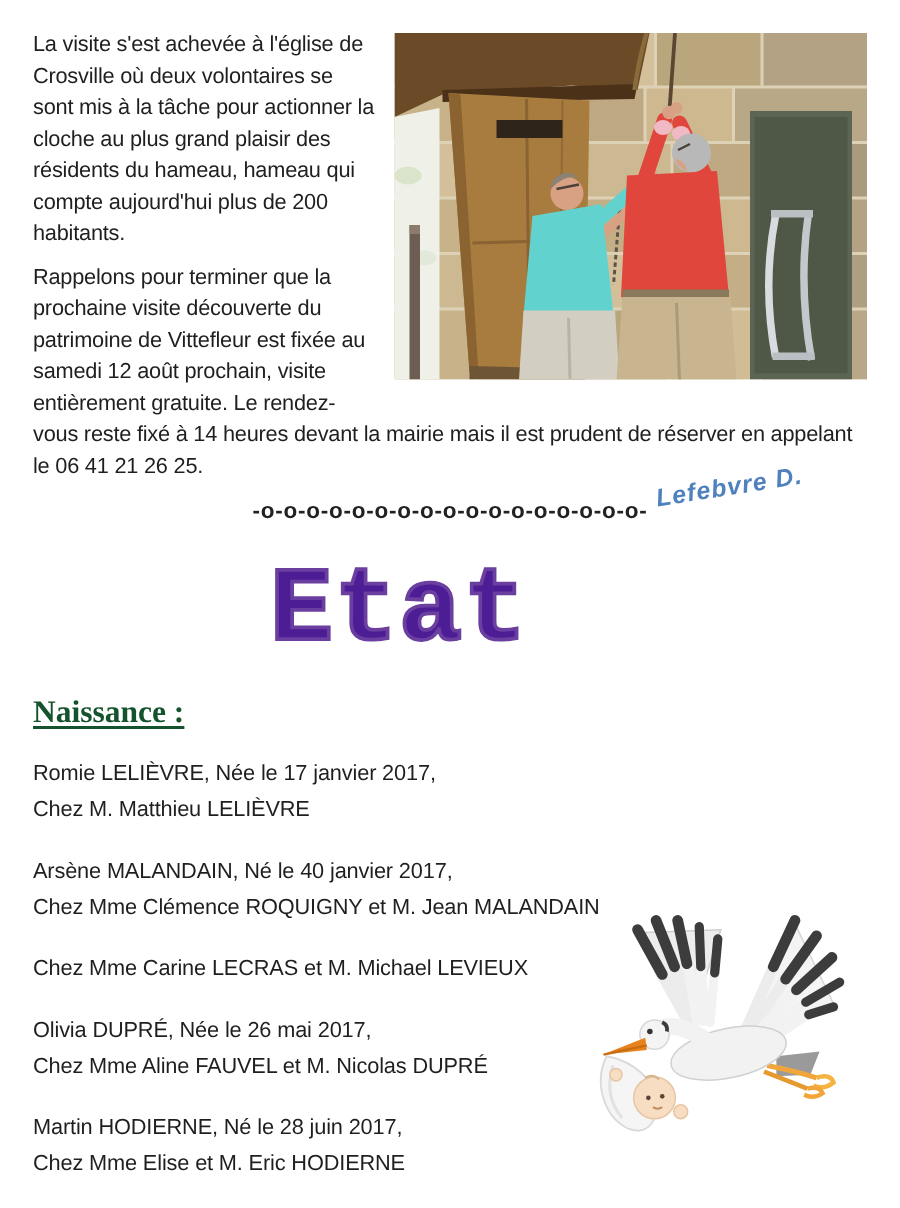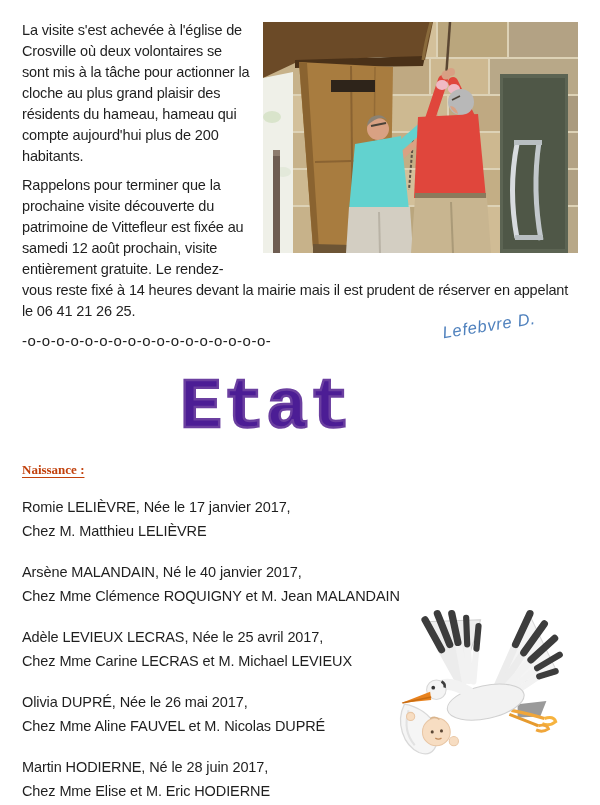--- a/index.html
+++ b/index.html
@@ -5,35 +5,35 @@
   html,body{margin:0;padding:0;background:#ffffff;}
   body{
     width:600px;height:805px;position:relative;overflow:hidden;
     font-family:"Liberation Sans", sans-serif;color:#1f1f1f;
   }
   .page{padding:20px 22px 0 22px;position:relative;}
   .body-text{font-size:14.5px;line-height:21px;letter-spacing:-0.15px;margin:0;}
   .para1{margin-bottom:8px;}
   .photo-frame{float:right;width:315px;height:231px;margin:2px 0 16px 12px;}
   .photo-frame svg{display:block;width:315px;height:231px;}
-  .sep-row{position:relative;text-align:left;margin-top:10px;height:26px;clear:none;}
+  .sep-row{position:relative;text-align:center;margin-top:10px;height:26px;clear:none;font-weight:bold;}
   .separator{font-size:15px;letter-spacing:0.5px;color:#222;}
   .signature{
     position:absolute;right:42px;top:-16px;
     color:#4f81bd;font-size:16.5px;font-style:italic;letter-spacing:0.8px;
     transform:rotate(-9deg);transform-origin:center;
   }
   .etat-title{
     font-family:"Liberation Mono", monospace;font-weight:bold;
     font-size:70px;line-height:1;margin:16px 0 0 158px;
     color:#4c1d95;-webkit-text-stroke:2.5px #6b3fa0;letter-spacing:1px;
   }
   .naissance-title{
-    font-family:"Liberation Serif", serif;font-weight:bold;font-size:13px;
-    color:#c2410c;text-decoration:underline;text-underline-offset:3px;
+    font-family:"Liberation Serif", serif;font-weight:bold;font-size:21px;
+    color:#14532d;text-decoration:underline;text-underline-offset:3px;
     margin:18px 0 17px 0;
   }
   .birth-entry{font-size:14.5px;line-height:24px;letter-spacing:-0.1px;margin:0 0 17px 0;}
   .stork-wrap{position:absolute;left:388px;top:600px;width:180px;height:162px;}
   .stork-wrap svg{display:block;width:100%;height:100%;}
 </style>
 </head>
 <body>
 
 <div class="page">
@@ -153,21 +153,20 @@
   <div class="births">
     <div class="birth-entry">
       <div>Romie LELIÈVRE, Née le 17 janvier 2017,</div>
       <div>Chez M. Matthieu LELIÈVRE</div>
     </div>
     <div class="birth-entry">
       <div>Arsène MALANDAIN, Né le 40 janvier 2017,</div>
       <div>Chez Mme Clémence ROQUIGNY et M. Jean MALANDAIN</div>
     </div>
     <div class="birth-entry">
-      <div>Adèle LEVIEUX LECRAS, Née le 25 avril 2017,</div>
       <div>Chez Mme Carine LECRAS et M. Michael LEVIEUX</div>
     </div>
     <div class="birth-entry">
       <div>Olivia DUPRÉ, Née le 26 mai 2017,</div>
       <div>Chez Mme Aline FAUVEL et M. Nicolas DUPRÉ</div>
     </div>
     <div class="birth-entry">
       <div>Martin HODIERNE, Né le 28 juin 2017,</div>
       <div>Chez Mme Elise et M. Eric HODIERNE</div>
     </div>

